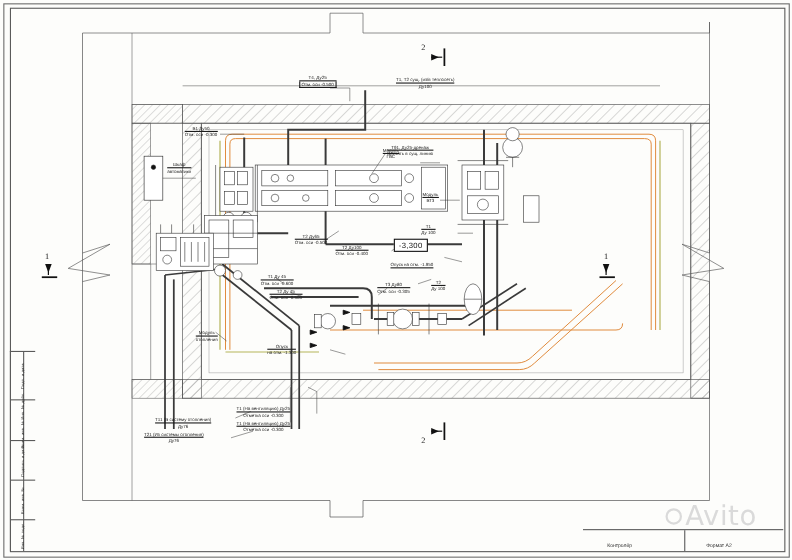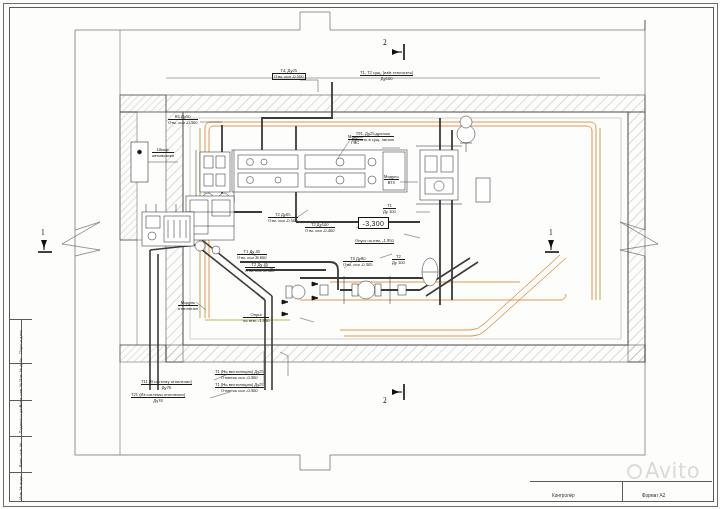--- a/index.html
+++ b/index.html
@@ -24,21 +24,21 @@
   .tb-vline{position:absolute;background:#5a5a5a;width:1px;}
   
   #cad{position:absolute;left:0;top:0;width:720px;height:509px;}
   .anno-box{position:absolute;font-size:4.1px;line-height:1.25;color:#1c1c1c;white-space:nowrap;text-align:center;}
   .anno-box .l1{border-bottom:.5px solid #1c1c1c;display:block;padding:0 1px;}
   .anno-box .l2{display:block;border:.5px solid #1c1c1c;border-top:none;padding:0 1px;}
   .anno-c{position:absolute;font-size:4.1px;line-height:1.25;color:#1c1c1c;white-space:nowrap;text-align:center;}
   .anno-c .u1{border-bottom:.5px solid #1c1c1c;display:block;}
   .elev{position:absolute;font-size:7px;color:#111;border:.8px solid #111;padding:1.5px 3.5px;background:#fff;letter-spacing:.3px;}
   .secnum{position:absolute;font-size:7.5px;color:#111;font-family:"Liberation Serif",serif;}
-  .wm{position:absolute;right:20px;bottom:26px;font-size:21px;color:#cfcfcf;letter-spacing:.5px;
+  .wm{position:absolute;right:32px;bottom:26px;font-size:25px;color:#cfcfcf;letter-spacing:.5px;
       font-family:"DejaVu Sans",sans-serif;opacity:.75;user-select:none;}
   .wm .dot{display:inline-block;width:11px;height:11px;border:2.4px solid #cfcfcf;border-radius:50%;
       vertical-align:middle;margin-right:3px;position:relative;top:-1px;}
 </style>
 </head>
 <body>
 
 <div id="sheet">
 
   <svg id="cad" viewBox="0 0 720 509">

